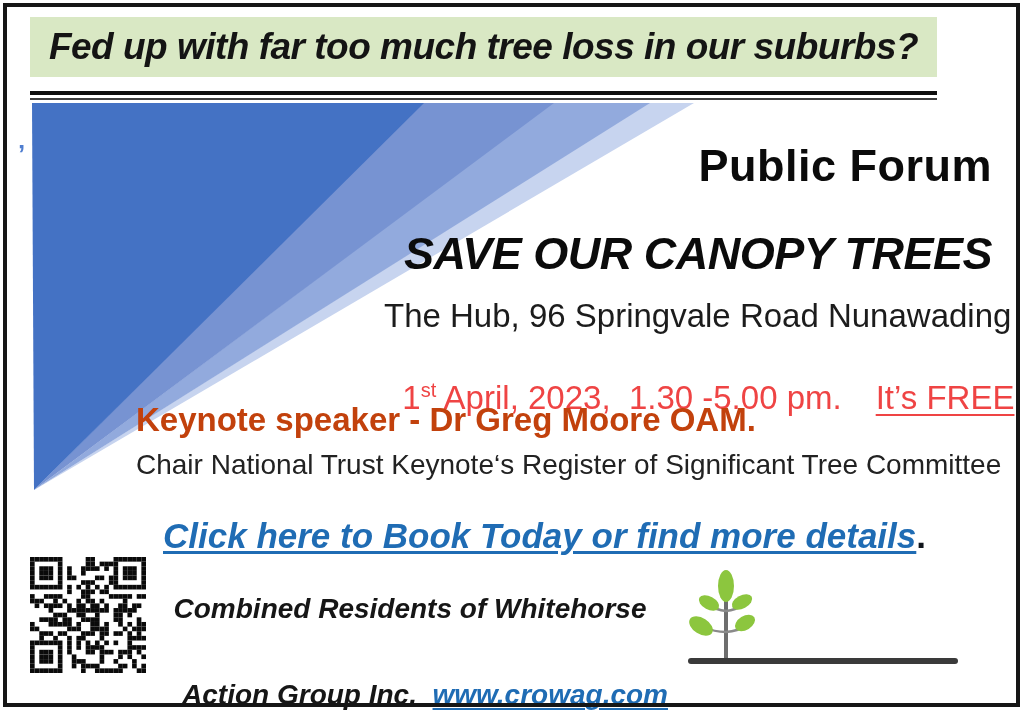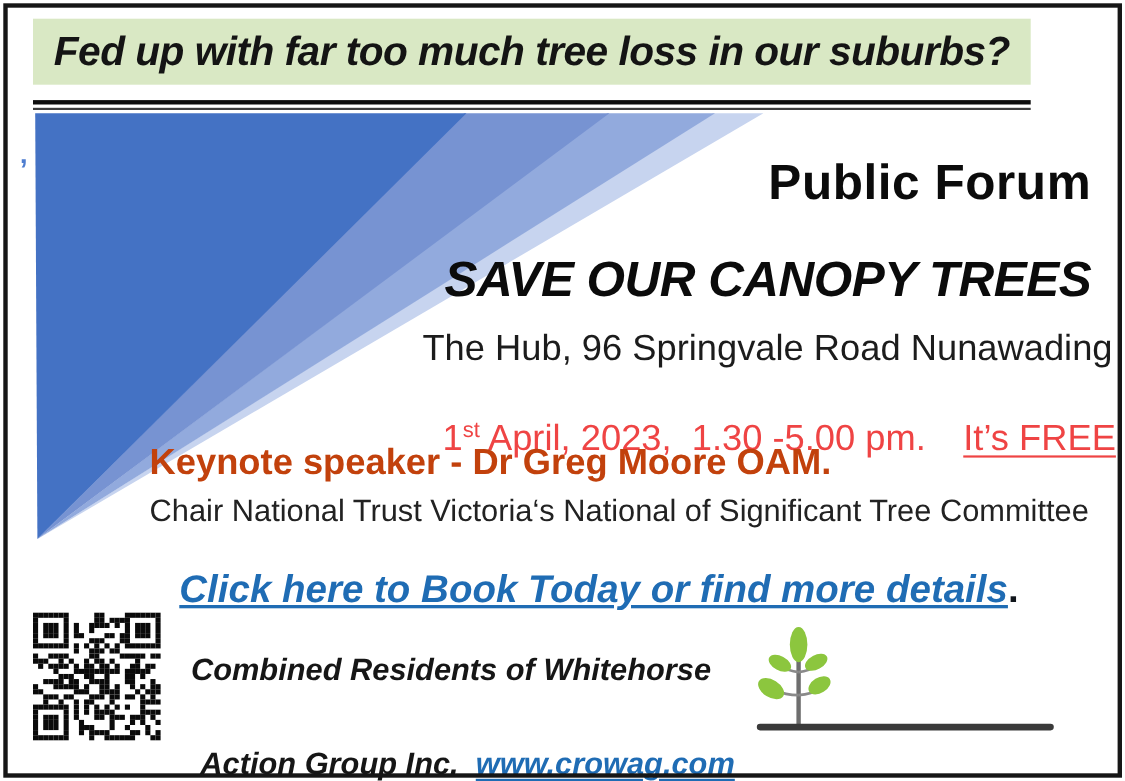--- a/index.html
+++ b/index.html
@@ -105,21 +105,21 @@
 
 <div class="abs title">Public Forum</div>
 <div class="abs subtitle">SAVE OUR CANOPY TREES</div>
 
 <div class="abs venue">The Hub, 96 Springvale Road Nunawading</div>
 <div class="abs dateline">
   <span>1</span><sup>st</sup><span> April, 2023,  1.30 -5.00 pm.</span><span class="free-note">It’s FREE</span>
 </div>
 
 <div class="abs keynote">Keynote speaker - Dr Greg Moore OAM.</div>
-<div class="abs chair">Chair National Trust Victoria‘s National of Significant Tree Committee</div>
+<div class="abs chair">Chair National Trust Keynote‘s Register of Significant Tree Committee</div>
 
 <div class="abs cta">
   <span class="link-text" style="color: rgb(31, 108, 180);">Click here to Book Today or find more details</span><span class="cta-period">.</span>
 </div>
 
 <svg class="abs qr" width="120" height="120" viewBox="0 0 120 120">
   <rect width="120" height="120" fill="#ffffff"></rect>
   <g id="qr-modules" fill="#0a0a0a">
       <rect x="2.00" y="2.00" width="4.64" height="4.64"></rect>
       <rect x="6.64" y="2.00" width="4.64" height="4.64"></rect>

